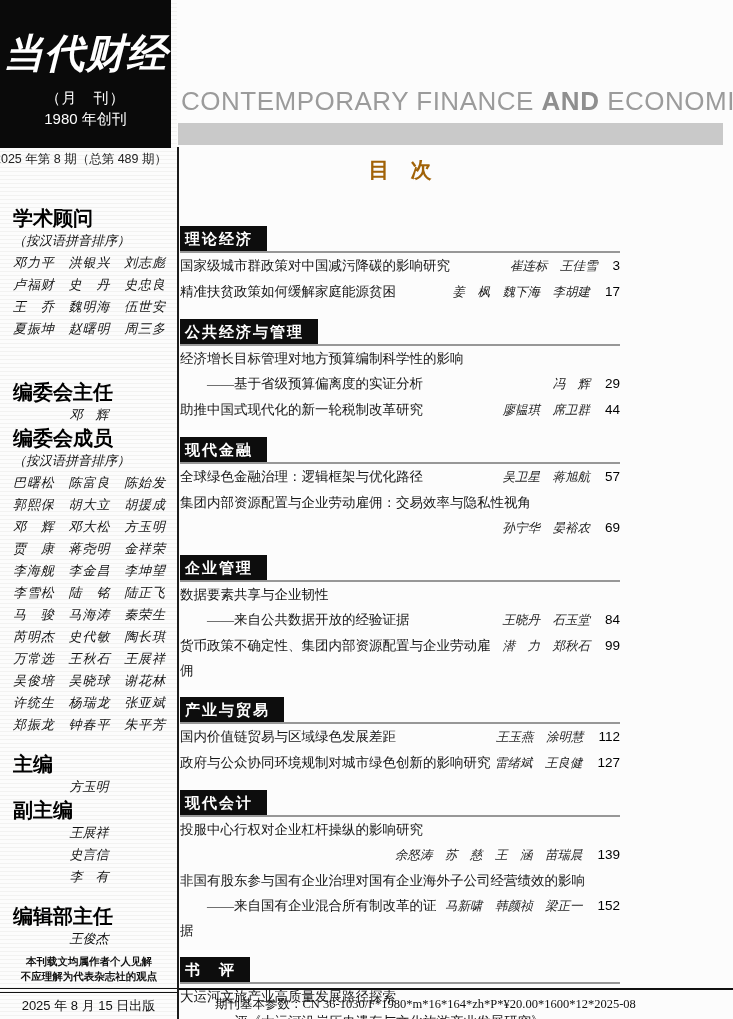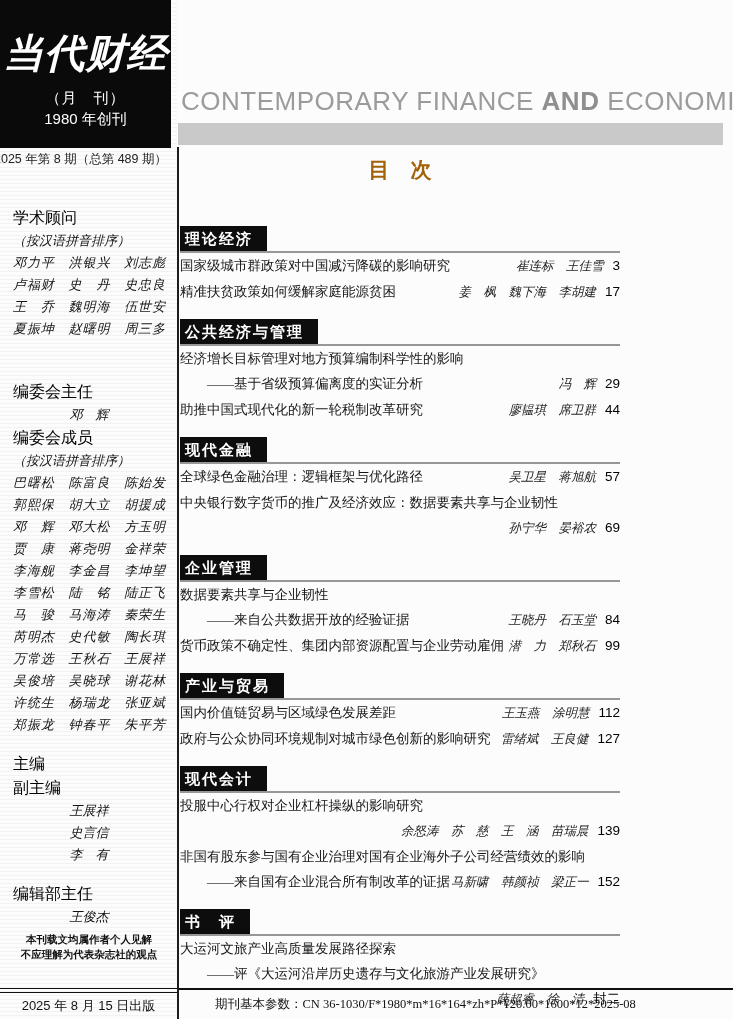--- a/index.html
+++ b/index.html
@@ -14,21 +14,21 @@
   .logo-box{position:absolute;left:0;top:0;width:171px;height:148px;background:#0a0a0a;
             color:#fff;text-align:center;}
   .logo-title{margin-top:26px;font-size:40px;font-weight:bold;font-style:italic;
               font-family:"DejaVu Serif",serif;letter-spacing:1px;white-space:nowrap;}
   .logo-freq{font-size:15px;margin-top:8px;letter-spacing:1px;font-family:"Liberation Sans",sans-serif;}
   .logo-founded{font-size:15px;margin-top:2px;font-family:"Liberation Sans",sans-serif;}
   .issue-line{position:absolute;top:151px;left:-6px;font-size:12.5px;white-space:nowrap;
               font-family:"Liberation Sans",sans-serif;color:#222;}
 
   .sidebar-content{position:absolute;top:206px;left:13px;width:152px;}
-  .sb-head{font-family:"Liberation Sans",sans-serif;font-weight:normal;font-size:16px;line-height:24px;color:#000;}
+  .sb-head{font-family:"Liberation Sans",sans-serif;font-weight:bold;font-size:20px;line-height:24px;color:#000;}
   .sb-note{font-size:13px;line-height:22px;font-style:italic;}
   .sb-row{font-size:13px;line-height:22px;font-style:italic;text-align:justify;text-align-last:justify;}
   .sb-name{text-align:center;font-size:13px;line-height:22px;font-style:italic;}
   .gap-a{margin-top:40px;} .gap-c{margin-top:16px;}
   .sb-disclaimer{margin-top:4px;font-size:10.5px;font-weight:bold;line-height:15px;text-align:center;
                  font-family:"Liberation Sans",sans-serif;color:#111;}
 
   
   .en-title{position:absolute;left:181px;top:86px;width:548px;white-space:nowrap;
             font-family:"Liberation Sans",sans-serif;font-size:26px;color:#9b9b9b;letter-spacing:0.5px;}
@@ -39,21 +39,21 @@
 
   
   .toc{position:absolute;left:180px;top:226px;width:440px;}
   .toc-section{margin-bottom:14px;}
   .sec-head{border-bottom:2px solid #979797;}
   .sec-label{display:inline-block;background:#0d0d0d;color:#fff;font-family:"Liberation Sans",sans-serif;
              font-weight:bold;font-size:15px;line-height:19px;padding:3px 14px 3px 5px;letter-spacing:2px;}
   .toc-rows{}
   .toc-row{display:flex;align-items:baseline;line-height:25px;font-size:13.5px;color:#161616;}
   .row-title{white-space:pre-wrap;}
-  .row-right{margin-left:auto;display:flex;align-items:baseline;gap:9px;white-space:pre;}
+  .row-right{margin-left:auto;display:flex;align-items:baseline;gap:15px;white-space:pre;}
   .row-authors{font-style:italic;font-size:12.5px;color:#1d1d1d;}
   .row-page{font-family:"Liberation Sans",sans-serif;font-size:13.5px;color:#000;}
 
   
   .footer-left{position:absolute;left:0;top:988px;width:177px;}
   .double-line{height:3px;border-top:1.5px solid #111;border-bottom:1.5px solid #111;}
   .pub-date{text-align:center;font-size:13px;margin-top:4px;font-family:"Liberation Sans",sans-serif;}
   .footer-right{position:absolute;left:179px;top:988px;right:0;}
   .thick-line{border-top:2.5px solid #111;}
   .params{font-size:12.5px;margin-top:6px;padding-left:36px;color:#111;}
@@ -91,20 +91,21 @@
       <div class="sb-row">李海舰　李金昌　李坤望</div>
       <div class="sb-row">李雪松　陆　铭　陆正飞</div>
       <div class="sb-row">马　骏　马海涛　秦荣生</div>
       <div class="sb-row">芮明杰　史代敏　陶长琪</div>
       <div class="sb-row">万常选　王秋石　王展祥</div>
       <div class="sb-row">吴俊培　吴晓球　谢花林</div>
       <div class="sb-row">许统生　杨瑞龙　张亚斌</div>
       <div class="sb-row">郑振龙　钟春平　朱平芳</div>
 
       <div class="sb-head gap-c">主编</div>
+      <div class="sb-name">方玉明</div>
 
       <div class="sb-head">副主编</div>
       <div class="sb-name">王展祥</div>
       <div class="sb-name">史言信</div>
       <div class="sb-name">李　有</div>
 
       <div class="sb-head gap-c">编辑部主任</div>
       <div class="sb-name">王俊杰</div>
 
       <div class="sb-disclaimer">
@@ -155,21 +156,21 @@
     </div>
 
     <div class="toc-section">
       <div class="sec-head"><span class="sec-label">现代金融</span></div>
       <div class="toc-rows">
         <div class="toc-row">
           <span class="row-title">全球绿色金融治理：逻辑框架与优化路径</span>
           <span class="row-right"><span class="row-authors">吴卫星　蒋旭航</span><span class="row-page">57</span></span>
         </div>
         <div class="toc-row">
-          <span class="row-title">中央银行数字货币的推广及经济效应：数据要素共享与企业韧性</span>
+          <span class="row-title">集团内部资源配置与企业劳动雇佣：交易效率与隐私性视角</span>
           <span class="row-right"><span class="row-authors"></span><span class="row-page"></span></span>
         </div>
         <div class="toc-row">
           <span class="row-title"></span>
           <span class="row-right"><span class="row-authors">孙宁华　晏裕农</span><span class="row-page">69</span></span>
         </div>
       </div>
     </div>
 
     <div class="toc-section">

